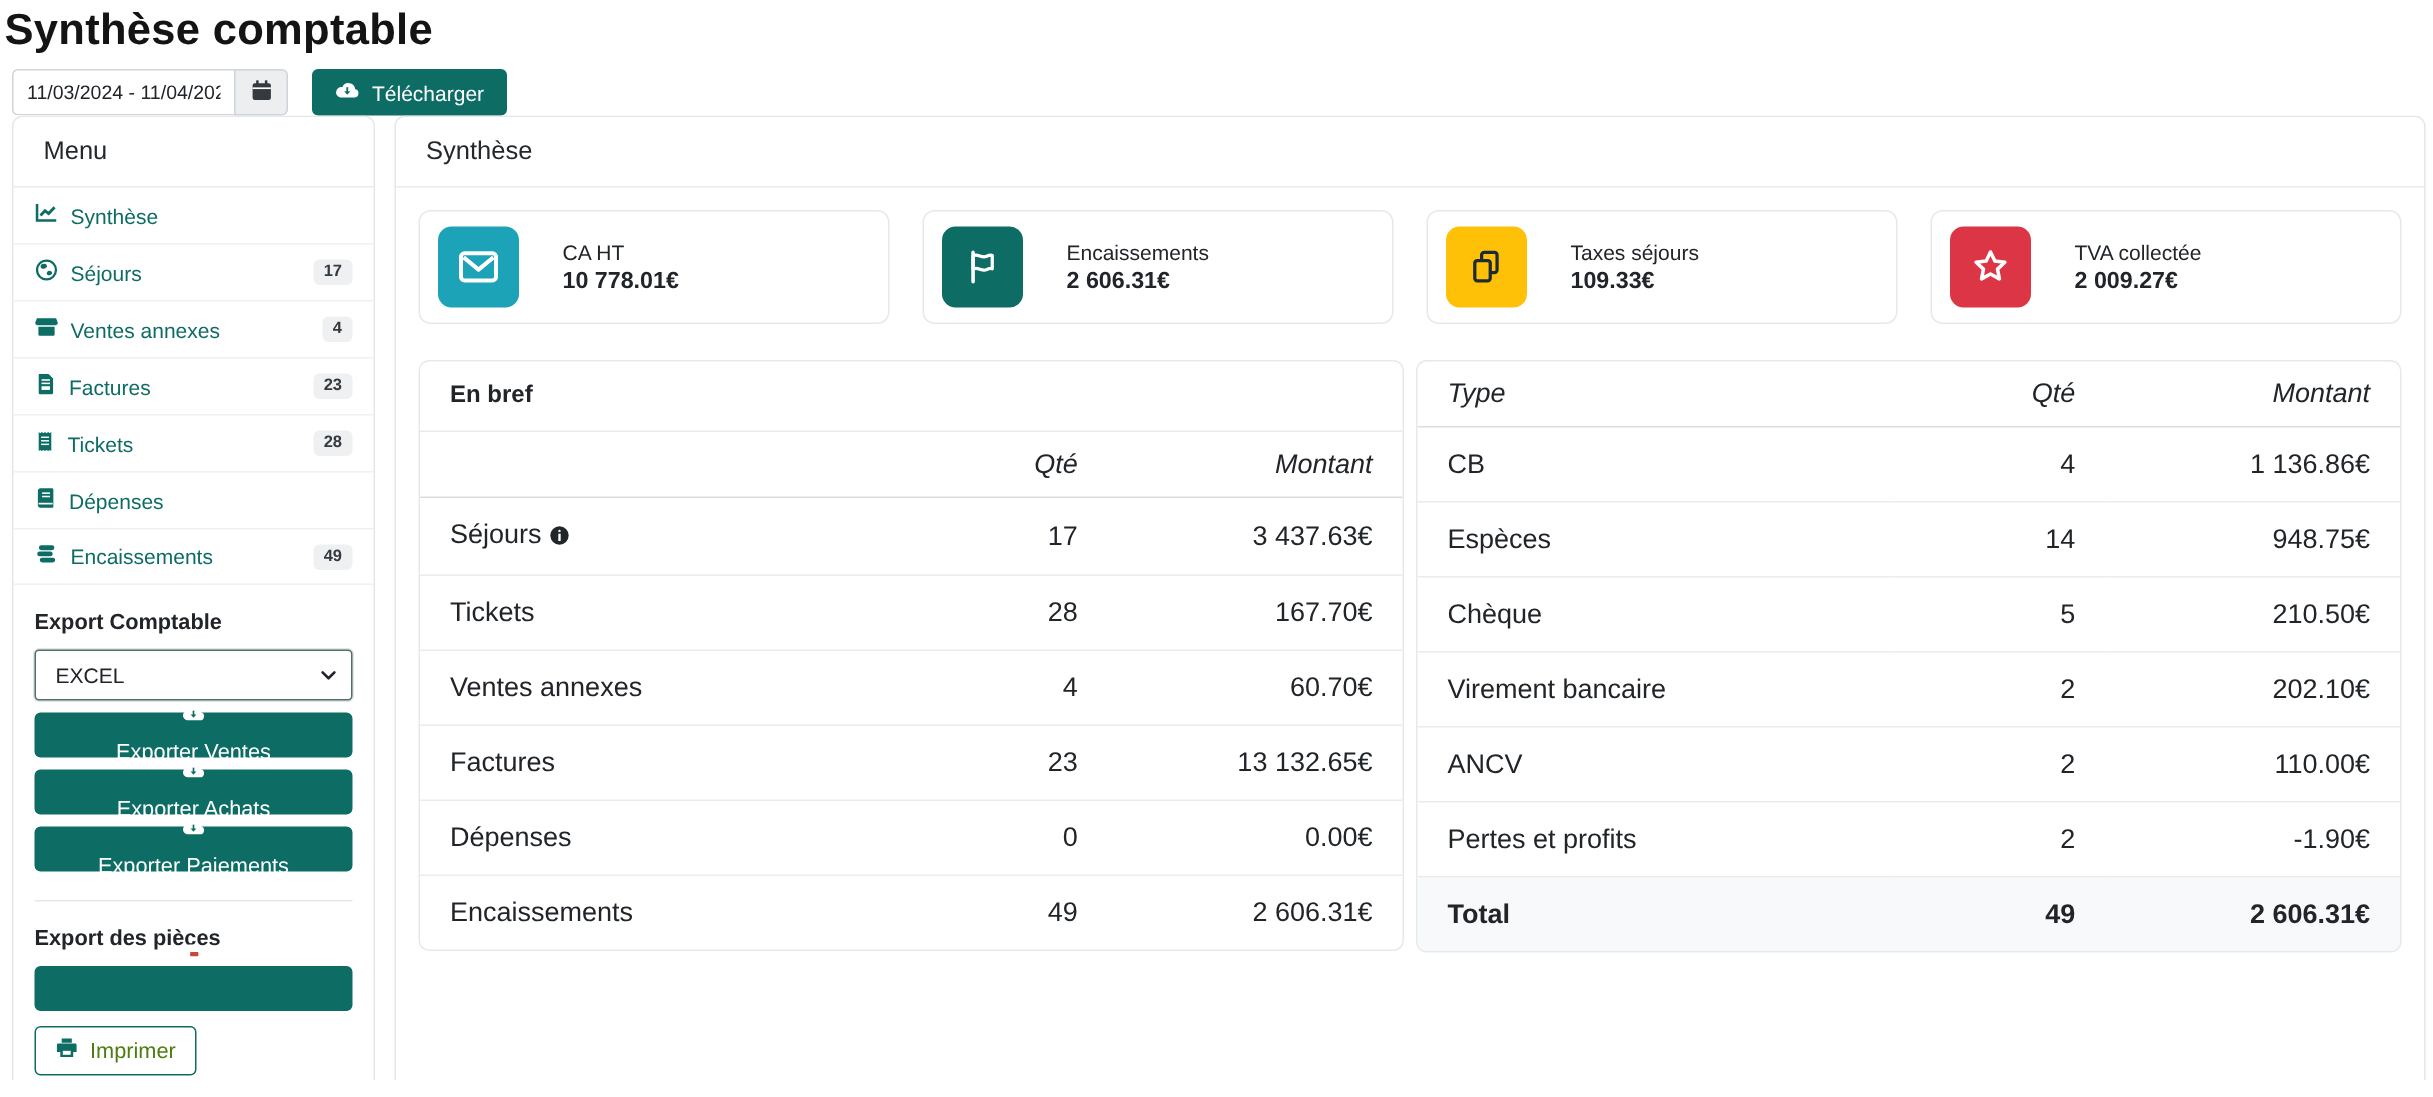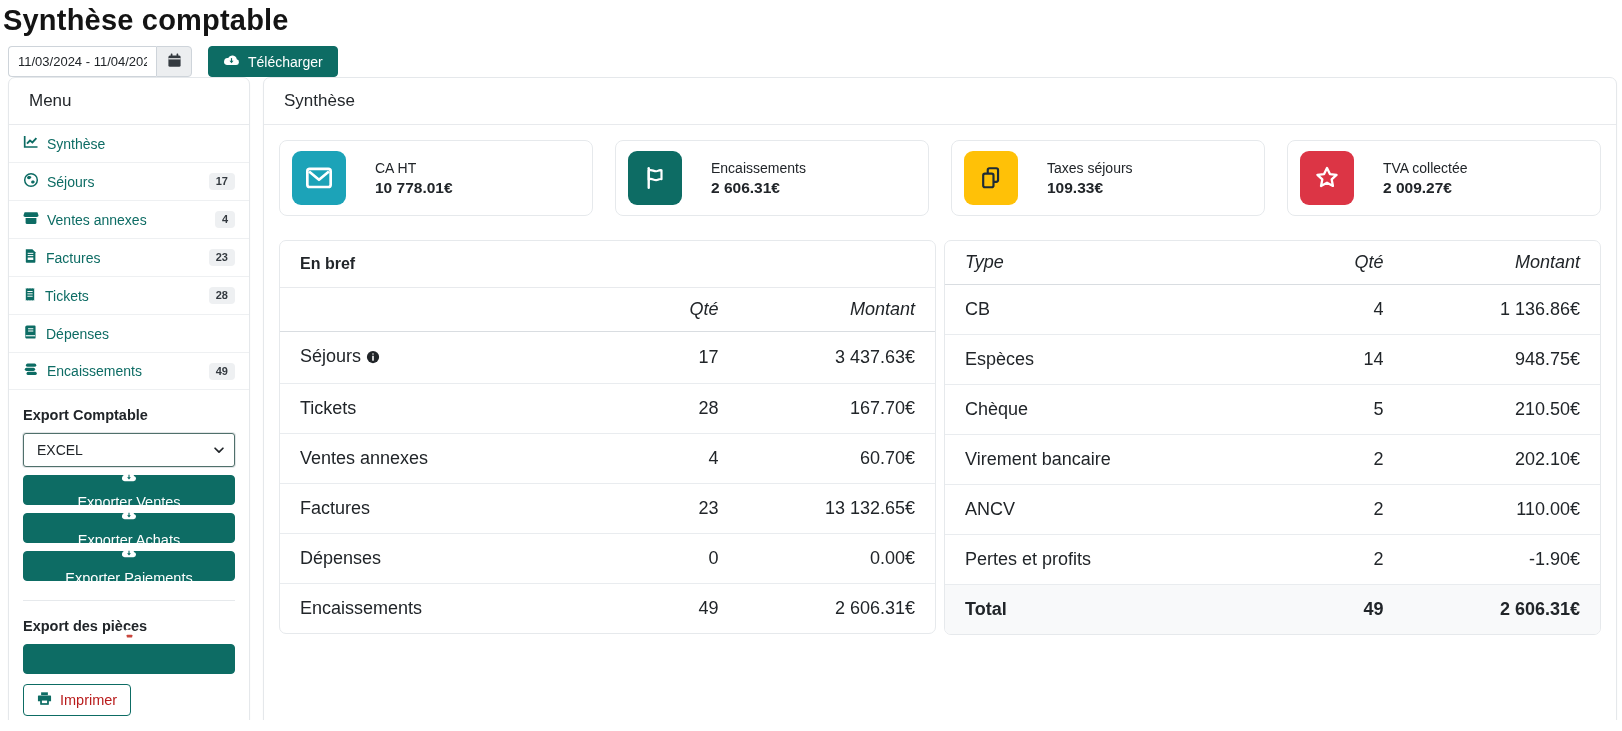--- a/index.html
+++ b/index.html
@@ -59,21 +59,21 @@
   .select-wrap .chev { position:absolute; right:9px; top:10px; pointer-events:none; }
   .side-btn {
     display:flex; align-items:center; justify-content:center; gap:8px;
     width:calc(100% - 28px); margin:8px 14px 0; height:30px;
     background:#0d6c64; color:#fff; border:1px solid #0d6c64; border-radius:4px;
     font-size:14.5px; font-family:inherit; cursor:pointer;flex-direction:column;
   }
   .side-divider { border:none; border-top:1px solid #e6e9ec; margin:19px 14px 0; }
   .btn-outline {
     display:inline-flex; align-items:center; gap:8px;
-    margin:10px 14px 0; padding:6px 13px; background:#fff; color:#b91c1c;
+    margin:10px 14px 0; padding:6px 13px; background:#fff; color:#4d7c0f;
     border:1px solid #0d6c64; border-radius:4px; font-size:14.5px; font-family:inherit; cursor:pointer;
   }
 
   
   .main-panel { flex:1; margin-left:13px; height:712px; overflow:hidden; }
   .main-body { padding:15px; }
   .stats-row { display:flex; gap:22px; }
   .stat-card {
     flex:1; display:flex; align-items:center; gap:29px; padding:10px 12px;
     border:1px solid #e6e9ec; border-radius:8px; background:#fff;

